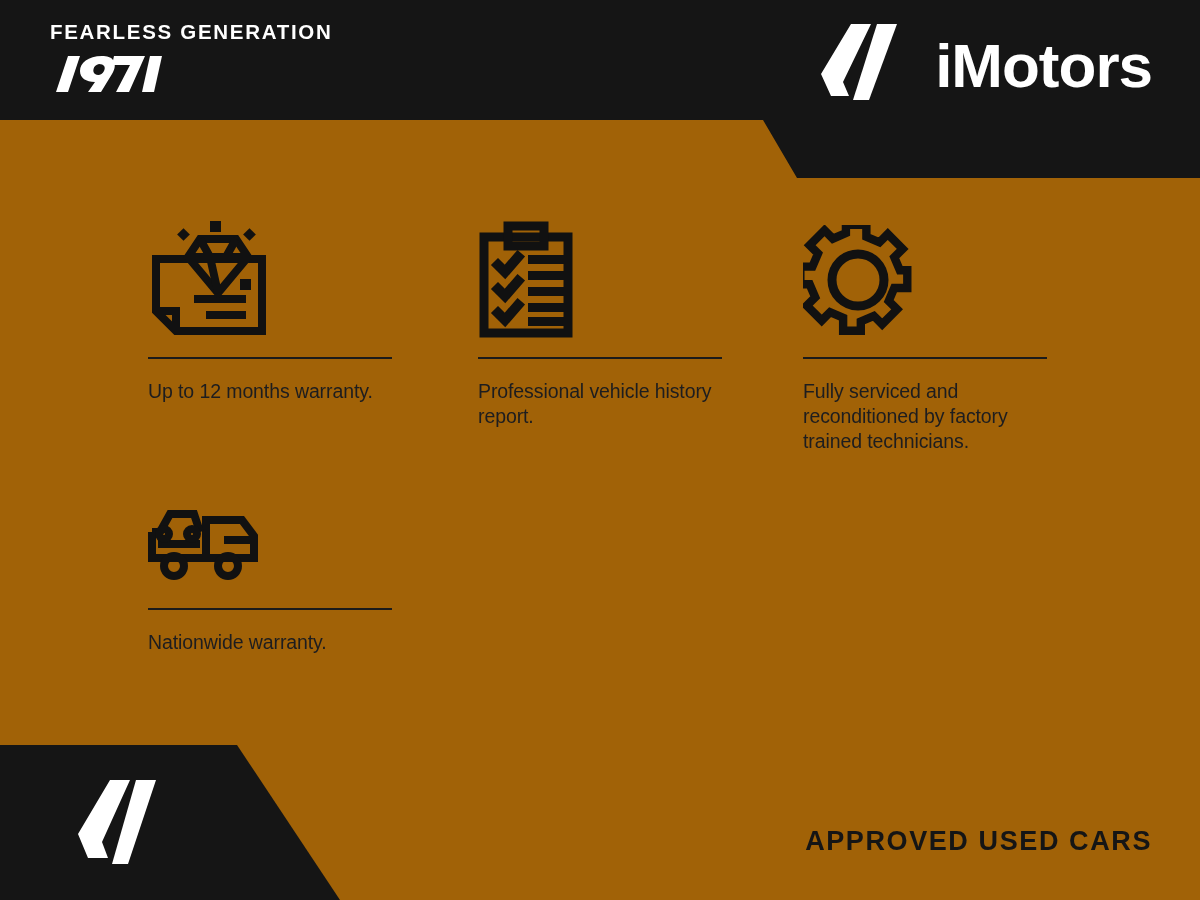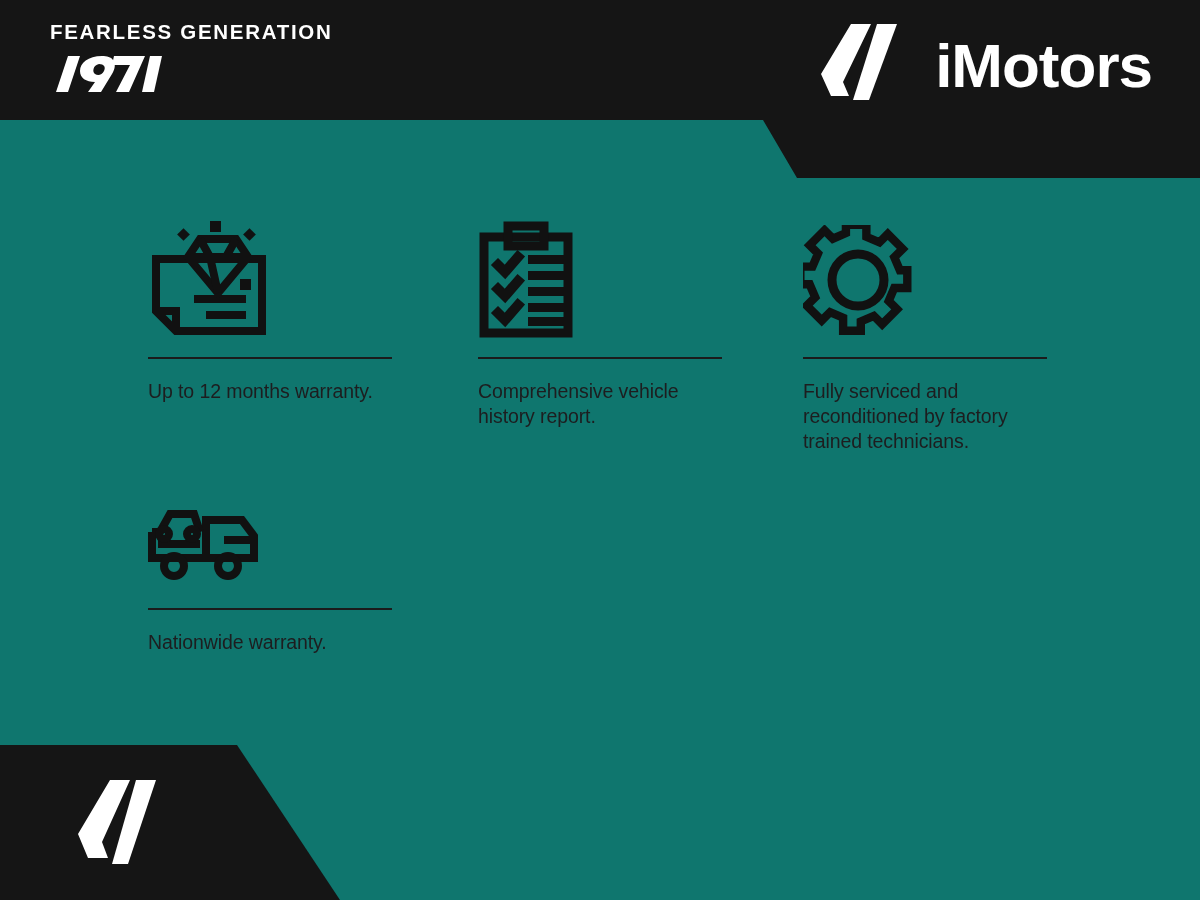--- a/index.html
+++ b/index.html
@@ -5,21 +5,21 @@
   * { margin:0; padding:0; box-sizing:border-box; }
   html, body {
     width:1200px; height:900px;
     background:#ffffff;
     font-family:"Liberation Sans", sans-serif;
     overflow:hidden;
   }
   .page {
     position:relative;
     width:1200px; height:900px;
-    background:#0f766e;
+    background:#a16207;
   }
 
   
   .header {
     position:absolute; left:0; top:0;
     width:1200px; height:180px;
     pointer-events:none;
   }
   .header-shape {
     position:absolute; left:0; top:0;
@@ -213,21 +213,21 @@
           <g fill="#111111">
             <rect x="50" y="34" width="42" height="9"></rect>
             <rect x="50" y="50" width="42" height="9"></rect>
             <rect x="50" y="66" width="42" height="9"></rect>
             <rect x="50" y="82" width="42" height="9"></rect>
             <rect x="50" y="96" width="42" height="9"></rect>
           </g>
         </svg>
       </div>
       <div class="feature-rule"></div>
-      <div class="feature-text">Comprehensive vehicle history report.</div>
+      <div class="feature-text">Professional vehicle history report.</div>
     </div>
 
     <div class="feature">
       <div class="feature-icon">
         <svg width="110" height="110" viewBox="0 0 110 110" aria-hidden="true">
           <path d="M44,4 L66,4 L66,17 L80,23 L89,14 L105,30 L96,39 L102,53 L110,53
                    L110,72 L96,72 L90,86 L99,95 L83,111 L74,102 L60,108 L60,118
                    L41,118 L41,104 L27,98 L18,107 L2,91 L11,82 L5,68 L-5,68
                    L-5,49 L8,49 L14,35 L5,26 L21,10 L30,19 L44,13 Z" transform="translate(2,-4) scale(0.93)" fill="none" stroke="#111111" stroke-width="9" stroke-linejoin="miter"></path>
           <circle cx="55" cy="55" r="26" fill="none" stroke="#111111" stroke-width="9"></circle>
@@ -271,15 +271,16 @@
 
     <div class="footer-mark">
       <svg width="90" height="92" viewBox="0 0 90 92" aria-hidden="true">
         <g fill="#ffffff">
           <polygon points="32,0 52,0 24,62 30,78 10,78 0,54"></polygon>
           <polygon points="58,0 78,0 50,84 34,84"></polygon>
         </g>
       </svg>
     </div>
 
+    <div class="footer-tagline">APPROVED USED CARS</div>
   </div>
 
 </div>
 
 </body></html>

